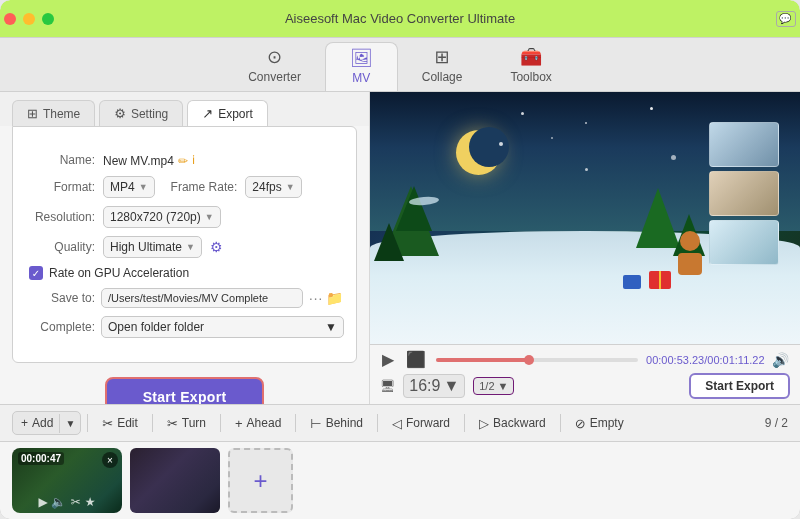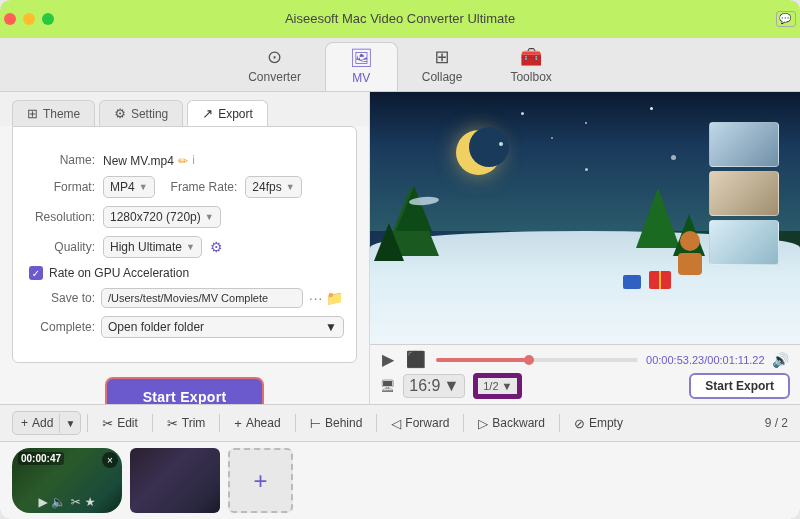--- a/index.html
+++ b/index.html
@@ -445,21 +445,21 @@
       padding: 2px 5px;
       cursor: pointer;
     }
     .quality-select {
       display: flex;
       align-items: center;
       gap: 3px;
       font-size: 11px;
       color: #555;
       background: #e8e8e8;
-      border: 5px solid #701a75;
+      border: 1px solid #701a75;
       border-radius: 4px;
       padding: 2px 5px;
       cursor: pointer;
     }
     .start-export-small {
       background: #fff;
       border: 2px solid #8a7acd;
       border-radius: 6px;
       padding: 4px 14px;
       font-size: 12px;
@@ -530,21 +530,21 @@
       padding: 6px 12px;
       background: #f5f5f5;
       border-top: 1px solid #d0d0d0;
       gap: 8px;
       flex: 1;
     }
     .clip-item {
       width: 110px;
       height: 65px;
       background: #2a3a2a;
-      border-radius: 18px;
+      border-radius: 8px;
       overflow: hidden;
       position: relative;
       flex-shrink: 0;
     }
     .clip-thumb-bg {
       width: 100%;
       height: 100%;
     }
     .clip-duration {
       position: absolute;
@@ -836,21 +836,21 @@
         <button class="add-dropdown">▼</button>
       </div>
       <div class="toolbar-separator"></div>
       <button class="toolbar-btn">
         <span class="tb-icon">✂</span>
         <span>Edit</span>
       </button>
       <div class="toolbar-separator"></div>
       <button class="toolbar-btn">
         <span class="tb-icon">✂</span>
-        <span>Trim</span>
+        <span>Turn</span>
       </button>
       <div class="toolbar-separator"></div>
       <button class="toolbar-btn">
         <span class="tb-icon">+</span>
         <span>Ahead</span>
       </button>
       <div class="toolbar-separator"></div>
       <button class="toolbar-btn">
         <span class="tb-icon">⊢</span>
         <span>Behind</span>

